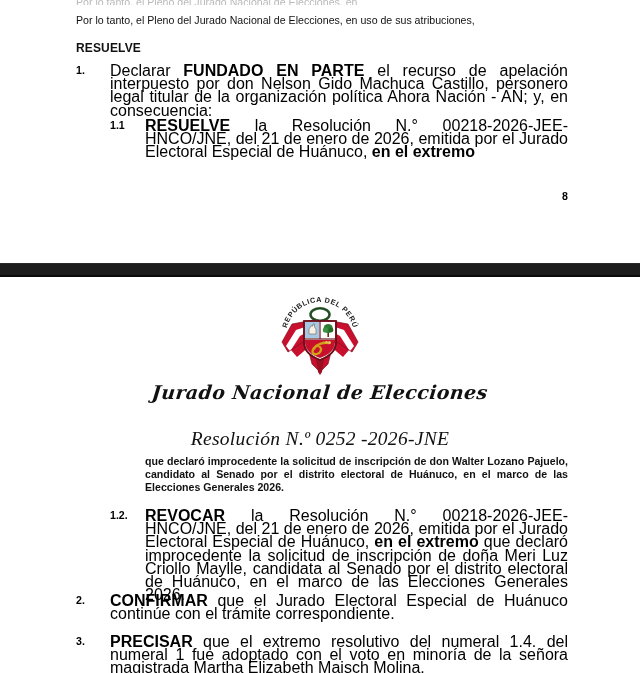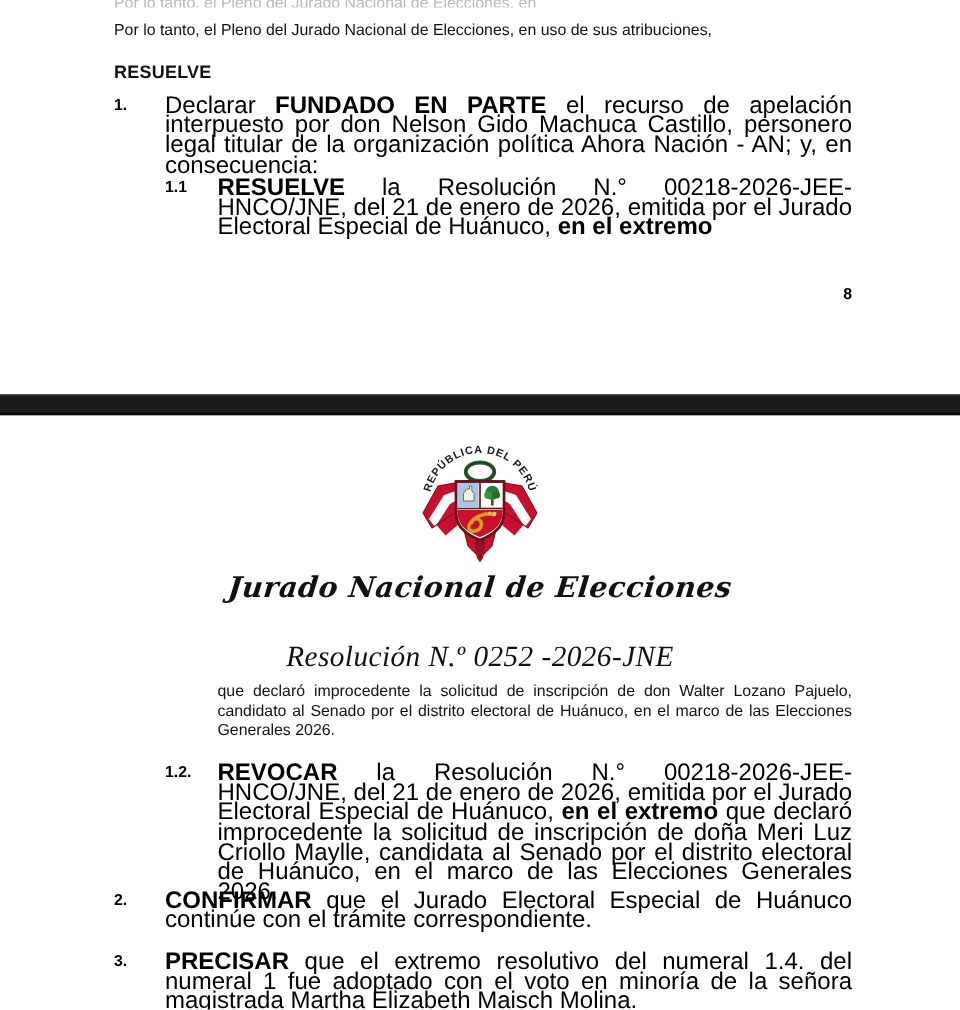--- a/index.html
+++ b/index.html
@@ -124,21 +124,21 @@
     text-align: center;
     font-family: Liberation Serif, serif;
     font-style: italic;
     font-size: 19.5px;
     letter-spacing: .3px;
     color: #111;
     margin-top: 20px;
   }
 
   
-  .cont-para { left: 145px; top: 178px; width: 423px; }
+  .cont-para { left: 145px; top: 178px; width: 423px; font-weight: bold; }
 </style>
 </head>
 <body>
 
 <div class="page" id="page-top">
 
   <div class="clipped-line">Por lo tanto, el Pleno del Jurado Nacional de Elecciones, en uso de sus atribuciones,</div>
 
   <div class="tx lead">Por lo tanto, el Pleno del Jurado Nacional de Elecciones, en uso de sus atribuciones,</div>
 

